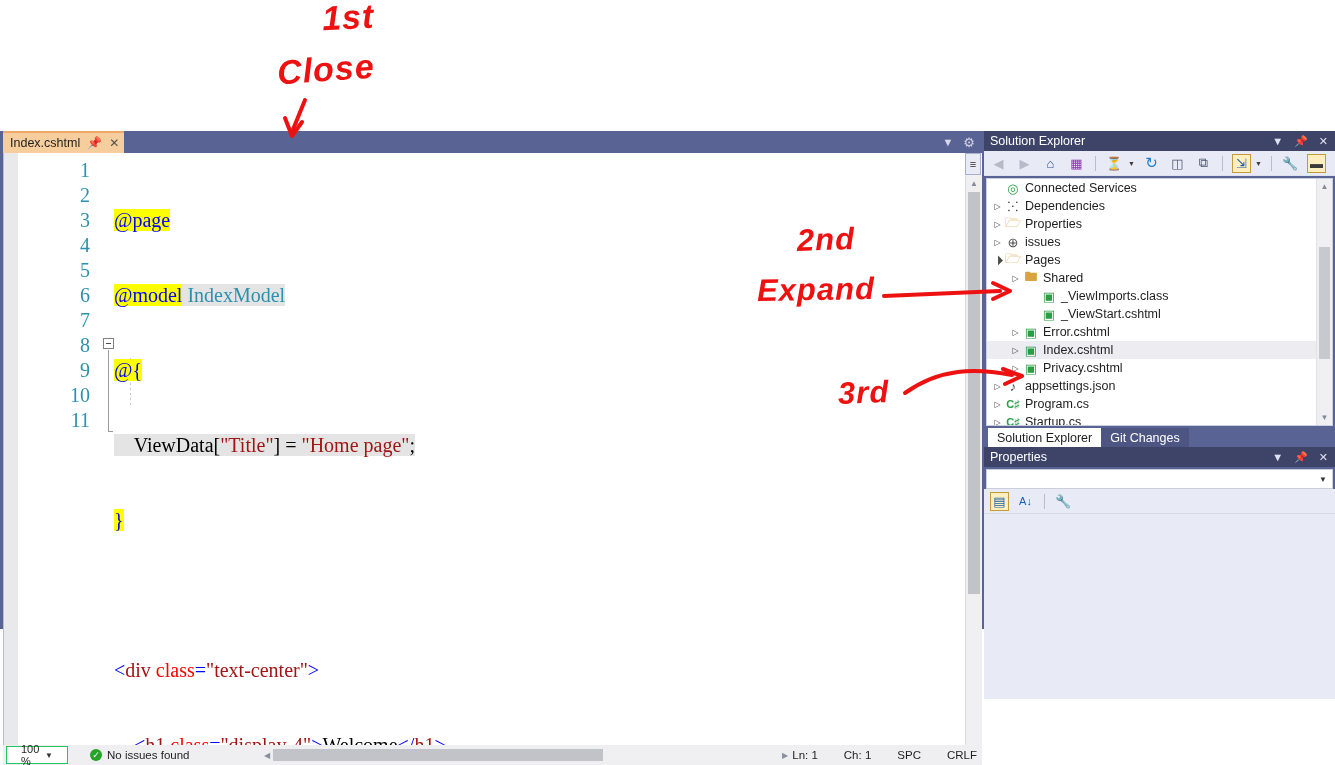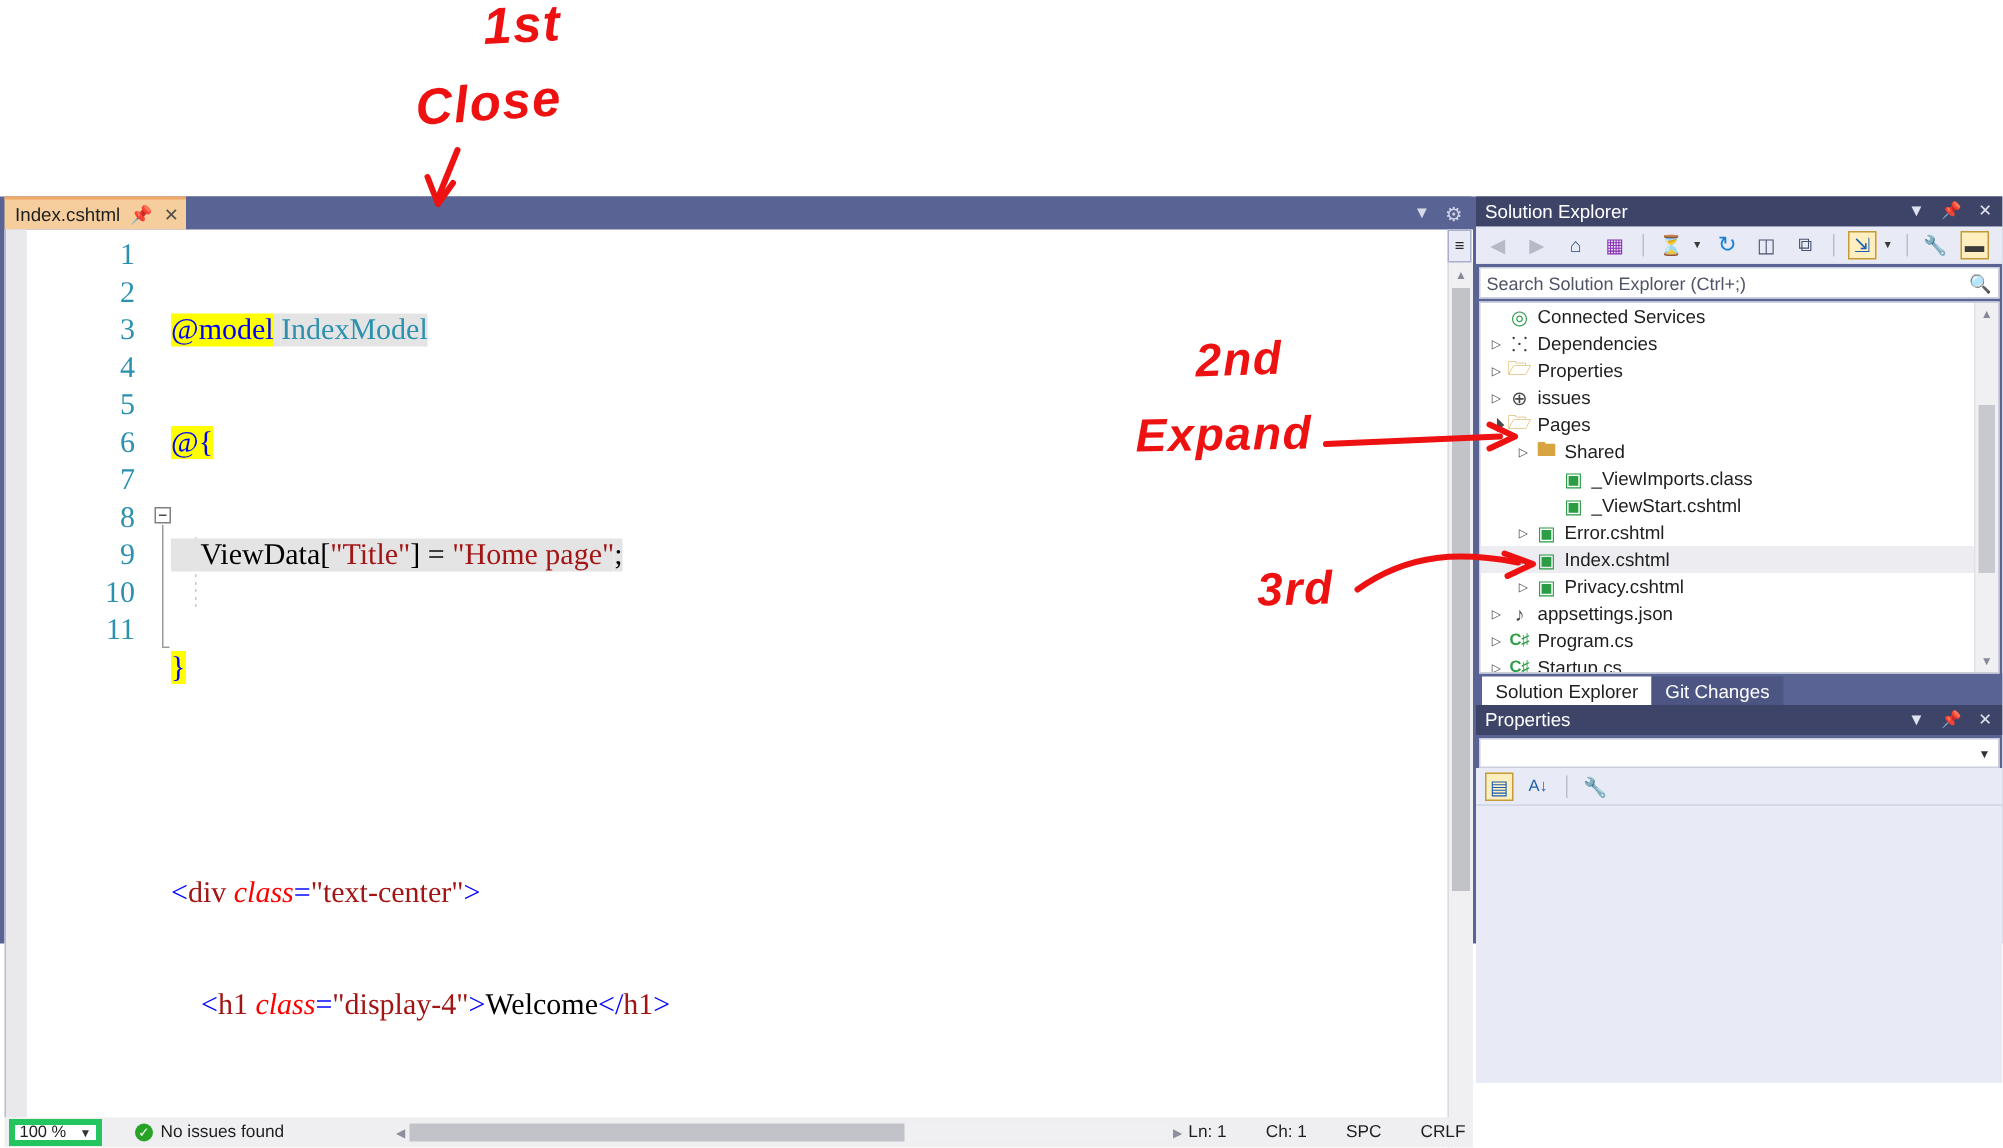--- a/index.html
+++ b/index.html
@@ -102,21 +102,21 @@
     white-space: pre; color: #000000;
     overflow: hidden;
   }
   .cline { height: 25px; }
   .hl-yellow { background: #ffff00; }
   .hl-grey { background: #e4e4e4; }
   .t-kw { color: #0000ff; }
   .t-type { color: #2b91af; }
   .t-str { color: #a31515; }
   .t-tag { color: #a31515; }
-  .t-attr { color: #ff0000; font-style: italic; }
+  .t-attr { color: #ff0000; }
   .t-bracket { color: #0000ff; }
   .t-black { color: #000000; }
   .caret {
     display:inline-block; width:1px; height:19px; background:#000;
     vertical-align:-3px; margin-right:-1px;
   }
 
   
   #ed-vscroll {
     position:absolute; right: 0px; top: 22px; width: 16px; height: 592px;
@@ -139,23 +139,23 @@
   }
 
   
   #ed-status {
     position:absolute; left:0; top:614px; width:978px; height:20px;
     background: #efeff2; display:flex; align-items:center;
     font-size: 11.5px; color: #1e1e1e;
   }
   #zoombox {
     width: 62px; height: 18px; margin-left:3px;
-    background:#fff; border:4px solid #22c55e; box-sizing:border-box;
+    background:#fff; border:1px solid #22c55e; box-sizing:border-box;
     display:flex; align-items:center; justify-content:space-between;
-    padding: 0 3px; font-size: 11px;
+    padding: 0 14px; font-size: 11px;
   }
   #zoombox .caret-dn { font-size:8px; color:#333; }
   #issues { display:flex; align-items:center; gap:5px; margin-left: 22px; }
   .ok-circle {
     width:12px; height:12px; border-radius:50%; background:#27a327;
     display:flex; align-items:center; justify-content:center;
     color:#fff; font-size:9px; line-height:1;
   }
   #ed-hscroll {
     position:absolute; left: 258px; top:4px; width: 530px; height:12px;
@@ -300,20 +300,21 @@
           <div>11</div>
         </div>
 
         <div id="glyphmargin">
           <div class="fold-box"></div>
           <div class="fold-line"></div>
           <div class="fold-dash"></div>
         </div>
 
         <div id="codearea">
+          <div class="cline"><span class="caret"></span><span class="hl-yellow t-kw">@page</span></div>
           <div class="cline"><span class="hl-yellow t-kw">@model</span><span class="hl-grey"> </span><span class="hl-grey t-type">IndexModel</span></div>
           <div class="cline"><span class="hl-yellow t-kw">@{</span></div>
           <div class="cline"><span class="hl-grey">    ViewData[</span><span class="hl-grey t-str">"Title"</span><span class="hl-grey">] = </span><span class="hl-grey t-str">"Home page"</span><span class="hl-grey">;</span></div>
           <div class="cline"><span class="hl-yellow t-kw">}</span></div>
           <div class="cline">&nbsp;</div>
           <div class="cline"><span class="t-bracket">&lt;</span><span class="t-tag">div</span> <span class="t-attr">class</span><span class="t-bracket">=</span><span class="t-str">"text-center"</span><span class="t-bracket">&gt;</span></div>
           <div class="cline">    <span class="t-bracket">&lt;</span><span class="t-tag">h1</span> <span class="t-attr">class</span><span class="t-bracket">=</span><span class="t-str">"display-4"</span><span class="t-bracket">&gt;</span><span class="t-black">Welcome</span><span class="t-bracket">&lt;/</span><span class="t-tag">h1</span><span class="t-bracket">&gt;</span></div>
           
           
           
@@ -376,24 +377,20 @@
         <span class="tbicon" style="color:#4a5570;">◫</span>
         <span class="tbicon" style="color:#4a5570;">⧉</span>
         <span class="tbsep"></span>
         <span class="tbicon framed" style="color:#1a5fb4;">⇲</span>
         <span class="mini-caret">▼</span>
         <span class="tbsep"></span>
         <span class="tbicon" style="color:#6a6a6a;">🔧</span>
         <span class="tbicon framed" style="color:#3b3b3b;">▬</span>
       </div>
 
-      <div id="se-search">
-        <span>Search Solution Explorer (Ctrl+;)</span>
-        <span class="mag">🔍</span>
-      </div>
 
       <div id="se-tree">
         <div id="tree-rows">
             <div class="trow" style="padding-left: 4px;">
               <span class="exp">&nbsp;</span>
               <span class="tico" style="color: rgb(42, 157, 69); font-size: 13px;">◎</span>
               <span class="tlabel">Connected Services</span>
             </div>
             <div class="trow" style="padding-left: 4px;">
               <span class="exp">▷</span>

